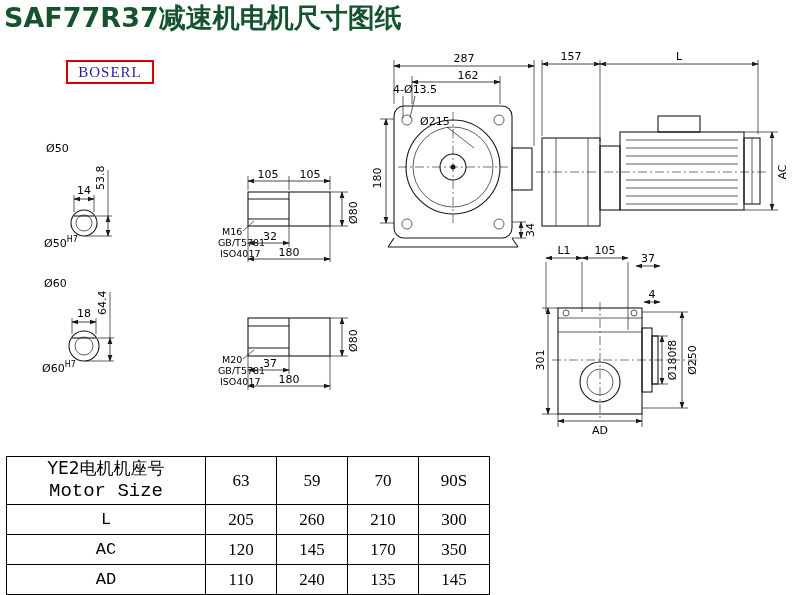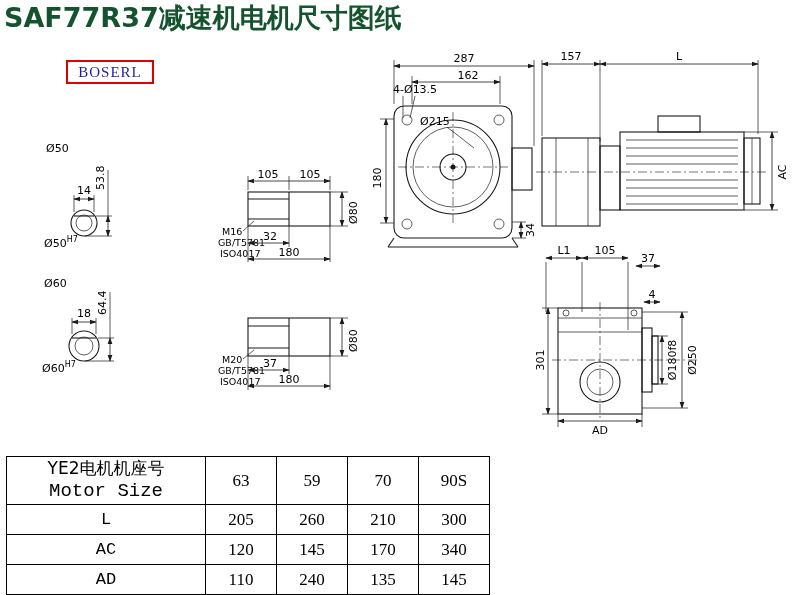--- a/index.html
+++ b/index.html
@@ -268,21 +268,21 @@
       <td class="cv">205</td>
       <td class="cv">260</td>
       <td class="cv">210</td>
       <td class="cv">300</td>
     </tr>
     <tr class="row">
       <td class="c0">AC</td>
       <td class="cv">120</td>
       <td class="cv">145</td>
       <td class="cv">170</td>
-      <td class="cv">340</td>
+      <td class="cv">350</td>
     </tr>
     <tr class="row">
       <td class="c0">AD</td>
       <td class="cv">110</td>
       <td class="cv">240</td>
       <td class="cv">135</td>
       <td class="cv">145</td>
     </tr>
   </tbody>
 </table>

